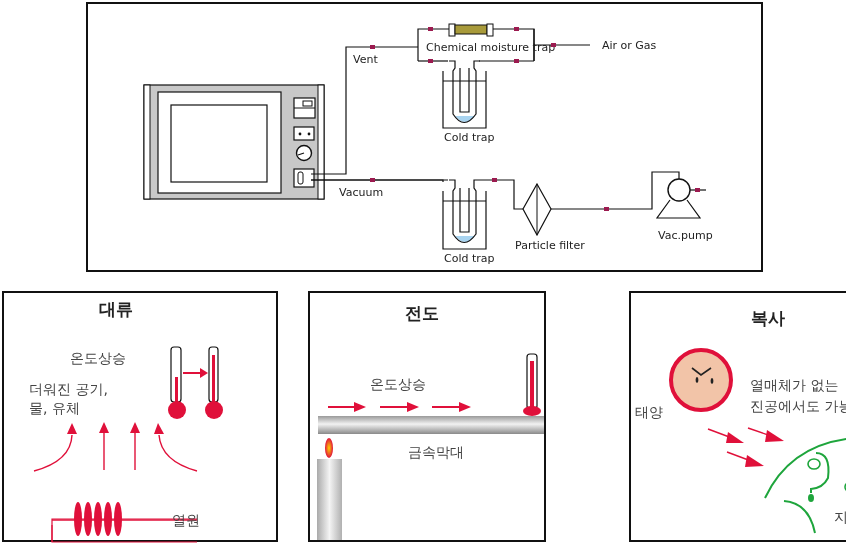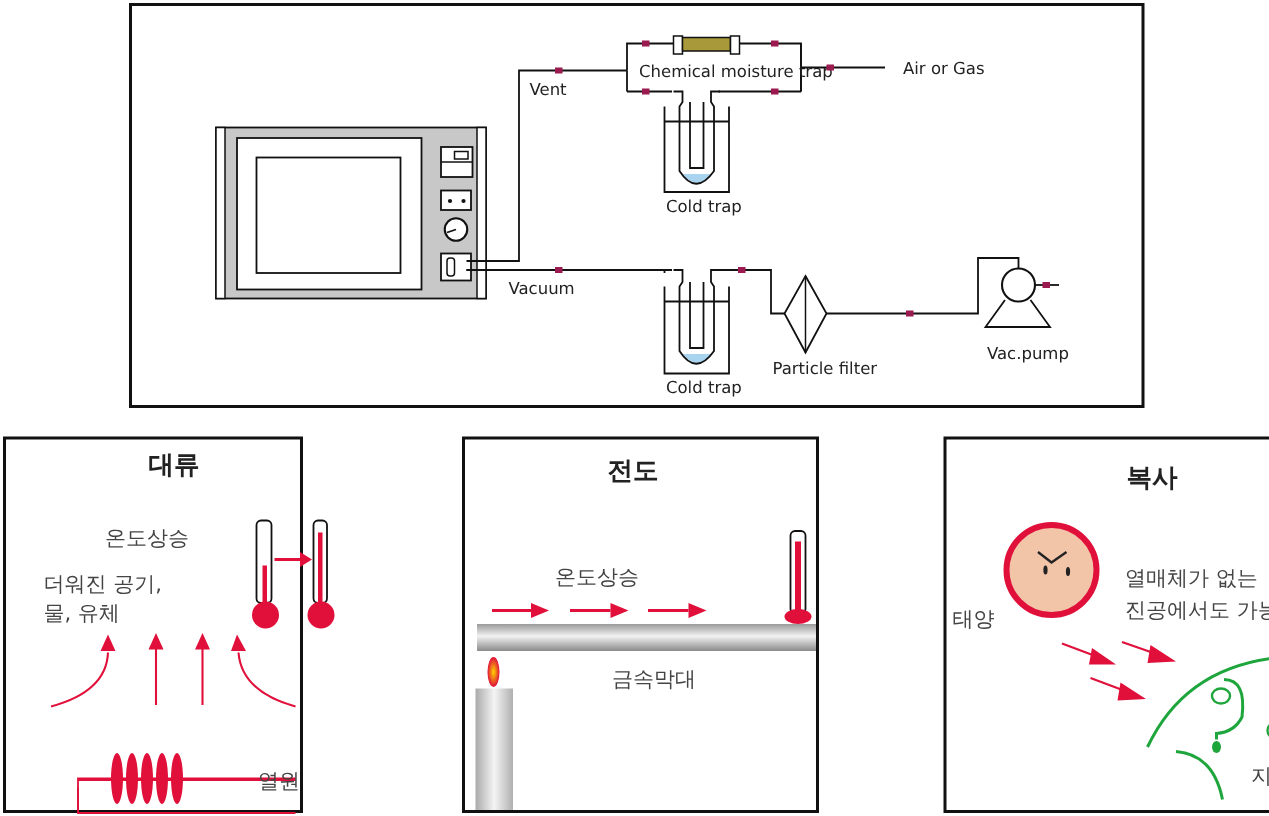--- a/index.html
+++ b/index.html
@@ -1,19 +1,19 @@
 <!DOCTYPE html>
 <html><head>
 <meta charset="utf-8">
 <style>
   html, body { margin:0; padding:0; background:#ffffff; }
   body { width:846px; height:544px; position:relative; overflow:hidden; font-family:"DejaVu Sans", sans-serif; }
   .panel { position:absolute; box-sizing:border-box; border:2px solid #111; background:#fff; }
   #top-panel { left:86px; top:2px; width:677px; height:270px; }
-  #convection-panel { left:2px; top:291px; width:200px; height:251px;text-align:center; }
+  #convection-panel { left:2px; top:291px; width:276px; height:251px;text-align:center; }
   #conduction-panel { left:308px; top:291px; width:238px; height:251px;text-align:right; }
   #radiation-panel { left:605px; top:291px; width:239px; height:251px;margin-left:24px; }
   svg { position:absolute; left:0; top:0; overflow:visible; }
   .lbl { font-family:"DejaVu Sans", sans-serif; font-size:11px; fill:#222; }
   .klbl { font-family:"DejaVu Sans", sans-serif; font-size:14px; fill:#444; }
   .ktitle { font-family:"DejaVu Sans", sans-serif; font-size:17px; font-weight:bold; fill:#222; }
   .line { stroke:#111; stroke-width:1.2; fill:none; }
   .valve { fill:#9b1a4f; }
 </style>
 </head>

